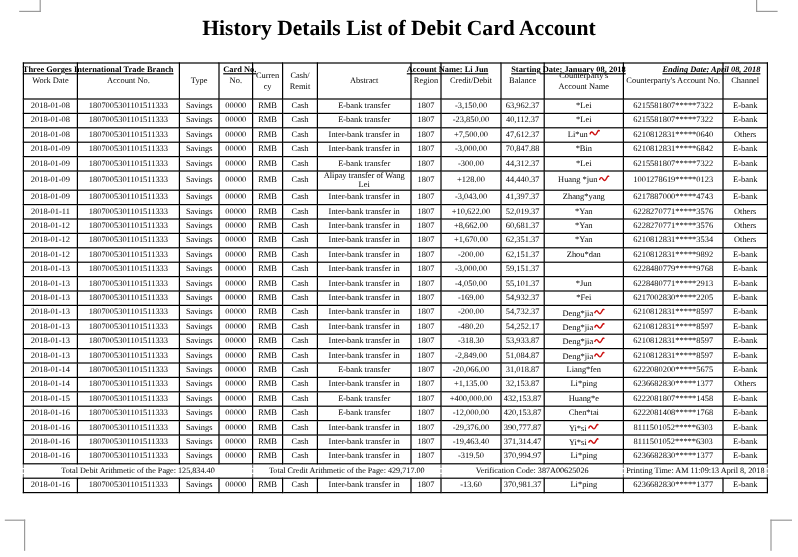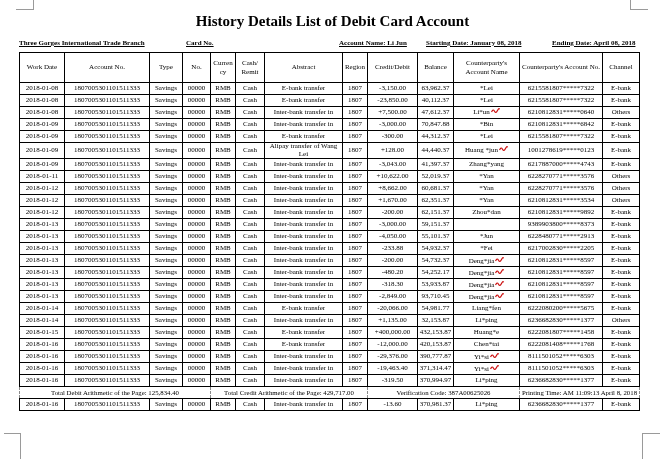--- a/index.html
+++ b/index.html
@@ -4,29 +4,29 @@
 <style>
   html,body { margin:0; padding:0; }
   body {
     width:665px; height:464px; position:relative; overflow:hidden;
     background:#ffffff;
     font-family:"Liberation Serif", serif;
     color:#000;
   }
   .title {
     position:absolute; top:13px; left:0; width:665px;
-    text-align:center; font-weight:bold; font-size:15px;
+    text-align:center; font-weight:bold; font-size:18px;
   }
-  .info-line { position:absolute; top:39px; left:0; width:665px; height:11px; font-size:7px; font-weight:bold; }
+  .info-line { position:absolute; top:54px; left:0; width:665px; height:11px; font-size:7px; font-weight:bold; }
   .info-line span { position:absolute; top:0; text-decoration:underline; white-space:nowrap; }
   .seg-branch { left:19px; }
   .seg-card   { left:186px; }
   .seg-account{ left:339px; }
   .seg-start  { left:426px; }
-  .seg-end    { left:552px; }
+  .seg-end    { left:552px;font-style:italic; }
 
   table.main {
     position:absolute; top:52px; left:19px;
     width:620px; border-collapse:collapse; table-layout:fixed;
     font-size:7px;
   }
   th, td {
     border:1px solid #000; text-align:center; vertical-align:middle;
     padding:0 1px; overflow:hidden; font-weight:normal;
   }
@@ -270,21 +270,21 @@
         <td class="c1">1807005301101511333</td>
         <td class="c2">Savings</td>
         <td class="c3">00000</td>
         <td class="c4">RMB</td>
         <td class="c5">Cash</td>
         <td class="c6">Inter-bank transfer in</td>
         <td class="c7">1807</td>
         <td class="c8">-3,000.00</td>
         <td class="c9">59,151.37</td>
         <td class="c10"><span></span></td>
-        <td class="c11">9389903800*****8373</td>
+        <td class="c11">6228480779*****9768</td>
         <td class="c12">E-bank</td>
       </tr>
       <tr>
         <td class="c0">2018-01-13</td>
         <td class="c1">1807005301101511333</td>
         <td class="c2">Savings</td>
         <td class="c3">00000</td>
         <td class="c4">RMB</td>
         <td class="c5">Cash</td>
         <td class="c6">Inter-bank transfer in</td>
@@ -297,21 +297,21 @@
       </tr>
       <tr>
         <td class="c0">2018-01-13</td>
         <td class="c1">1807005301101511333</td>
         <td class="c2">Savings</td>
         <td class="c3">00000</td>
         <td class="c4">RMB</td>
         <td class="c5">Cash</td>
         <td class="c6">Inter-bank transfer in</td>
         <td class="c7">1807</td>
-        <td class="c8">-233.88</td>
+        <td class="c8">-169.00</td>
         <td class="c9">54,932.37</td>
         <td class="c10"><span>*Fei</span></td>
         <td class="c11">6217002830*****2205</td>
         <td class="c12">E-bank</td>
       </tr>
       <tr>
         <td class="c0">2018-01-13</td>
         <td class="c1">1807005301101511333</td>
         <td class="c2">Savings</td>
         <td class="c3">00000</td>
@@ -364,38 +364,38 @@
       <tr>
         <td class="c0">2018-01-13</td>
         <td class="c1">1807005301101511333</td>
         <td class="c2">Savings</td>
         <td class="c3">00000</td>
         <td class="c4">RMB</td>
         <td class="c5">Cash</td>
         <td class="c6">Inter-bank transfer in</td>
         <td class="c7">1807</td>
         <td class="c8">-2,849.00</td>
-        <td class="c9">93,710.45</td>
+        <td class="c9">51,084.87</td>
         <td class="c10"><span>Deng*jia</span><span class="redmark"><svg width="9" height="6" viewBox="0 0 9 6">
               <path d="M0.5 4 Q2 0.5 3.5 3.2 T6.5 2.6 T8.5 1.4" fill="none" stroke="#cc1111" stroke-width="1.2"></path>
             </svg></span></td>
         <td class="c11">6210812831*****8597</td>
         <td class="c12">E-bank</td>
       </tr>
       <tr>
         <td class="c0">2018-01-14</td>
         <td class="c1">1807005301101511333</td>
         <td class="c2">Savings</td>
         <td class="c3">00000</td>
         <td class="c4">RMB</td>
         <td class="c5">Cash</td>
         <td class="c6">E-bank transfer</td>
         <td class="c7">1807</td>
         <td class="c8">-20,066.00</td>
-        <td class="c9">54,981.77</td>
+        <td class="c9">31,018.87</td>
         <td class="c10"><span>Liang*fen</span></td>
         <td class="c11">6222080200*****5675</td>
         <td class="c12">E-bank</td>
       </tr>
       <tr>
         <td class="c0">2018-01-14</td>
         <td class="c1">1807005301101511333</td>
         <td class="c2">Savings</td>
         <td class="c3">00000</td>
         <td class="c4">RMB</td>

